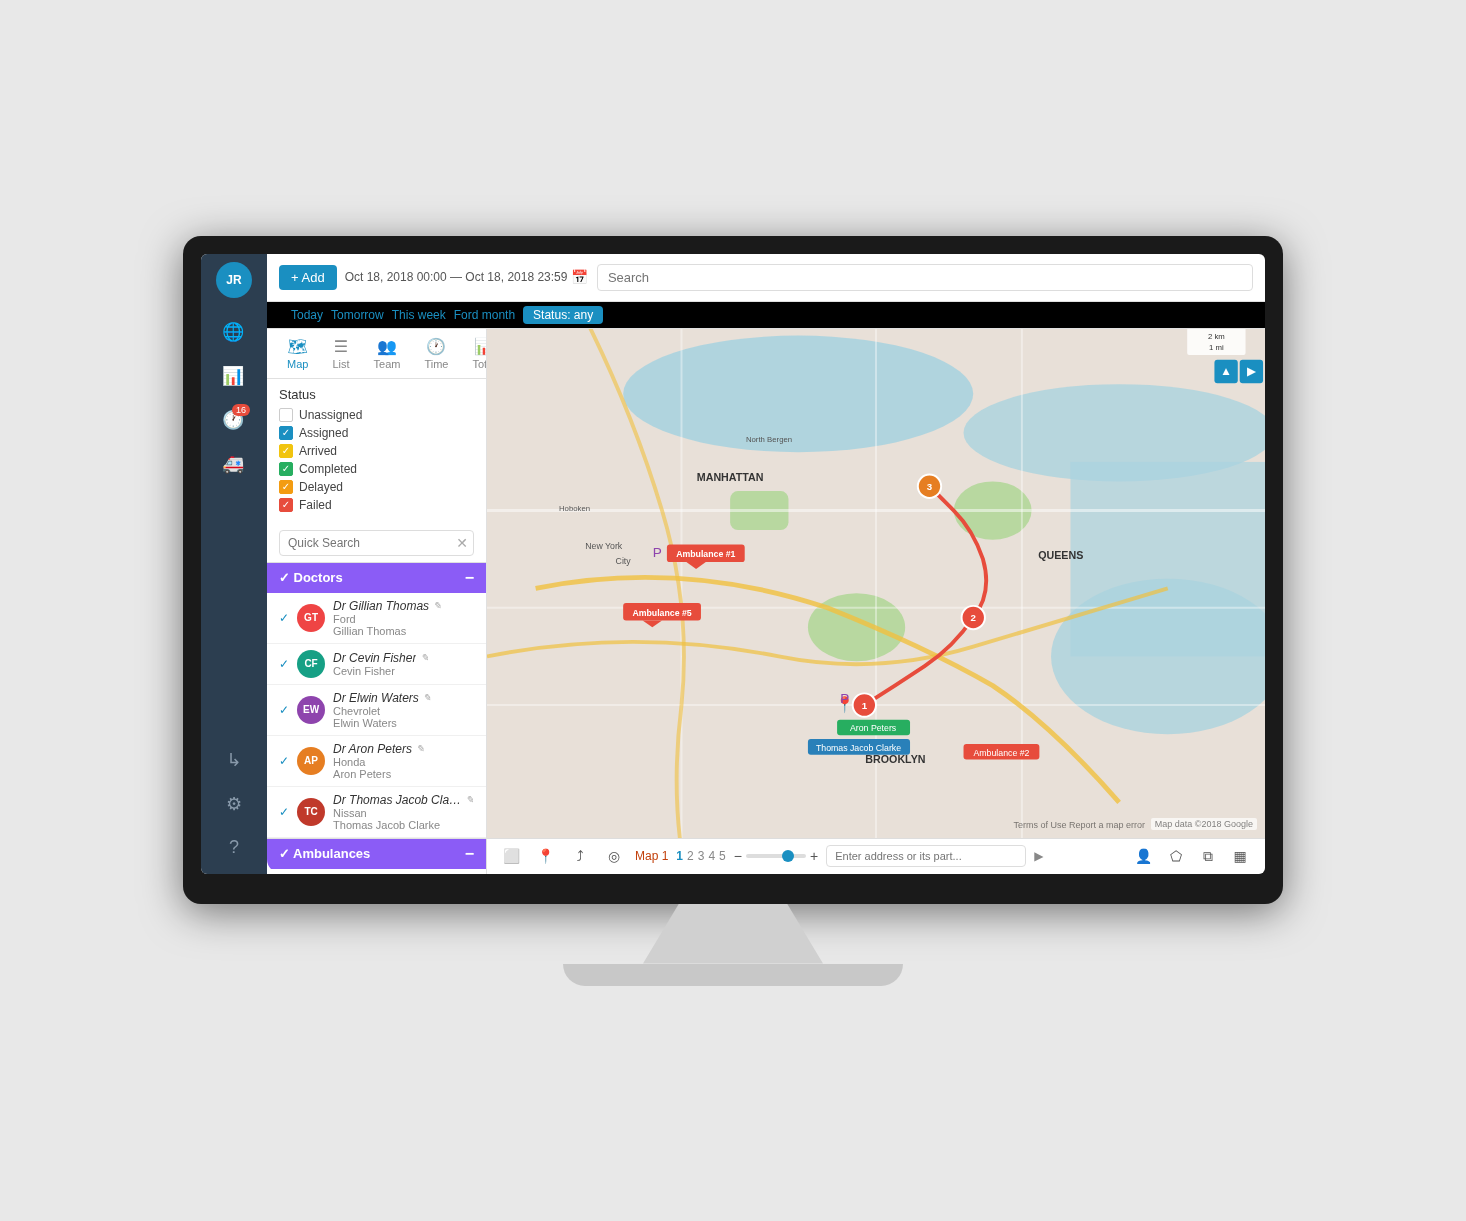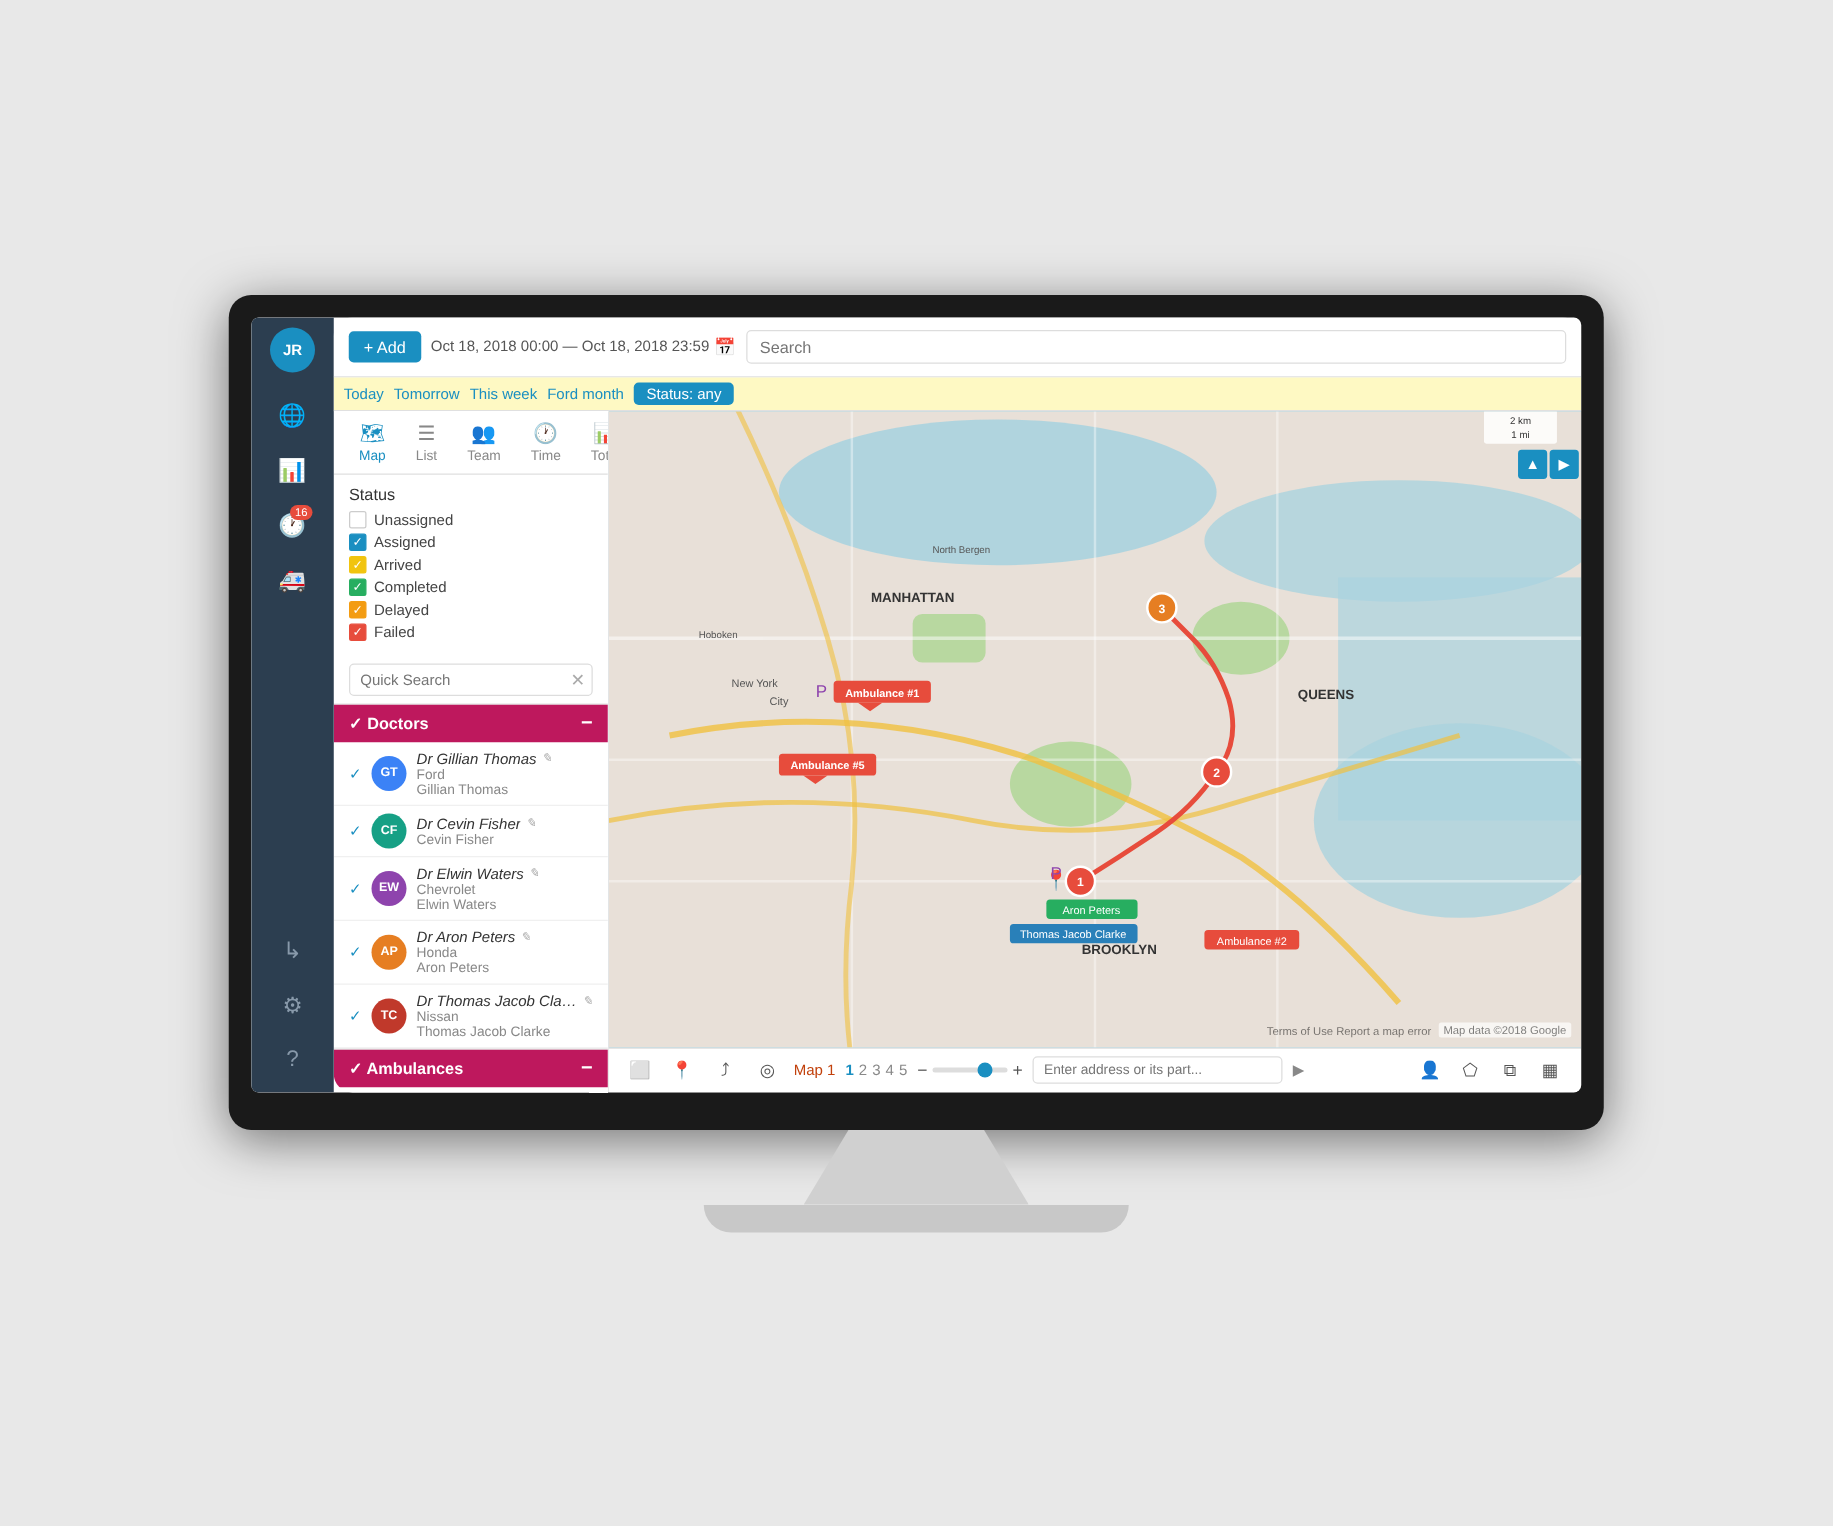--- a/index.html
+++ b/index.html
@@ -171,23 +171,23 @@
       flex: 1;
       border: 1px solid #ddd;
       border-radius: 4px;
       padding: 5px 10px;
       font-size: 13px;
       color: #ec4899;
       min-width: 80px;
     }
 
     .quick-filter-bar {
-      background: #fef9c3;
+      background: #000000;
       border-bottom: 1px solid #e0e0e0;
-      padding: 4px 8px;
+      padding: 4px 24px;
       display: flex;
       align-items: center;
       gap: 8px;
       font-size: 12px;
     }
 
     .filter-link {
       color: #1a8fc1;
       cursor: pointer;
       text-decoration: none;
@@ -294,21 +294,21 @@
       cursor: pointer;
       font-size: 14px;
     }
 
     
     .group-section {
       border-top: 1px solid #e0e0e0;
     }
 
     .group-header {
-      background: #be185d;
+      background: #8b5cf6;
       color: white;
       padding: 6px 12px;
       display: flex;
       align-items: center;
       justify-content: space-between;
       font-size: 13px;
       font-weight: 600;
       cursor: pointer;
     }
 
@@ -340,21 +340,21 @@
       flex-shrink: 0;
       overflow: hidden;
       display: flex;
       align-items: center;
       justify-content: center;
       font-size: 10px;
       color: white;
       font-weight: bold;
     }
 
-    .doctor-avatar.blue { background: #3b82f6; text-align: center; }
+    .doctor-avatar.blue { background: #ef4444; text-align: center; }
     .doctor-avatar.teal { background: #16a085; }
     .doctor-avatar.purple { background: #8e44ad; }
     .doctor-avatar.orange { background: #e67e22; }
     .doctor-avatar.red { background: #c0392b; }
 
     .doctor-info {
       display: flex;
       flex-direction: column;
       min-width: 0;
     }

